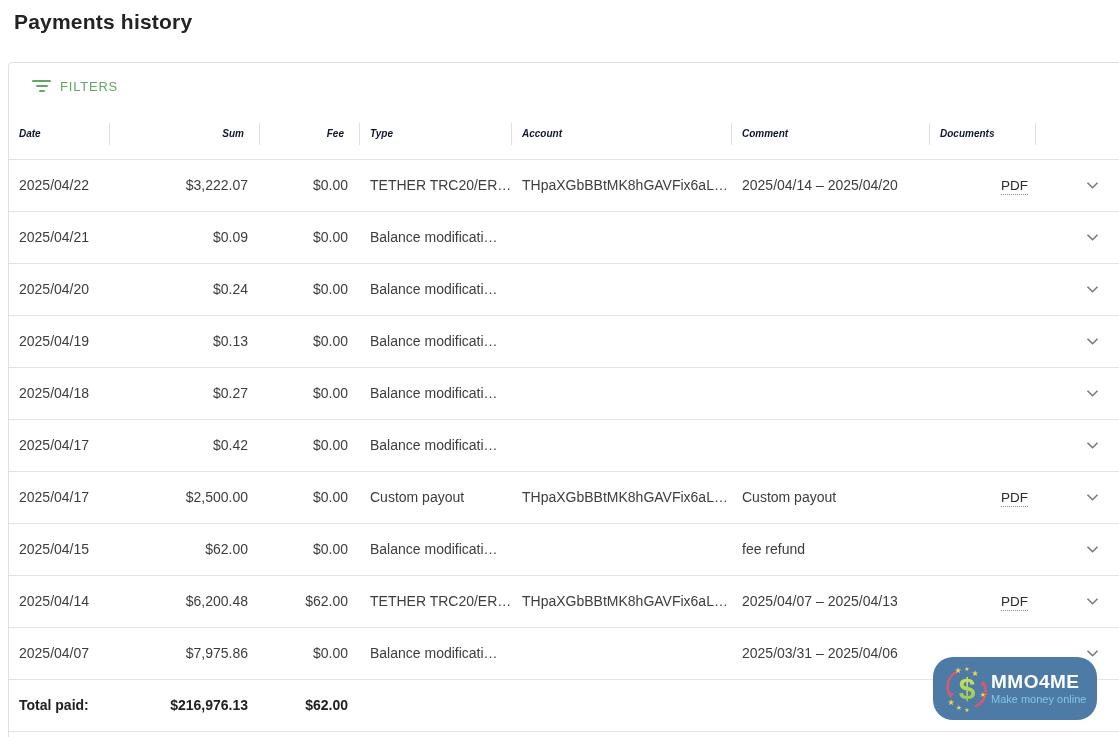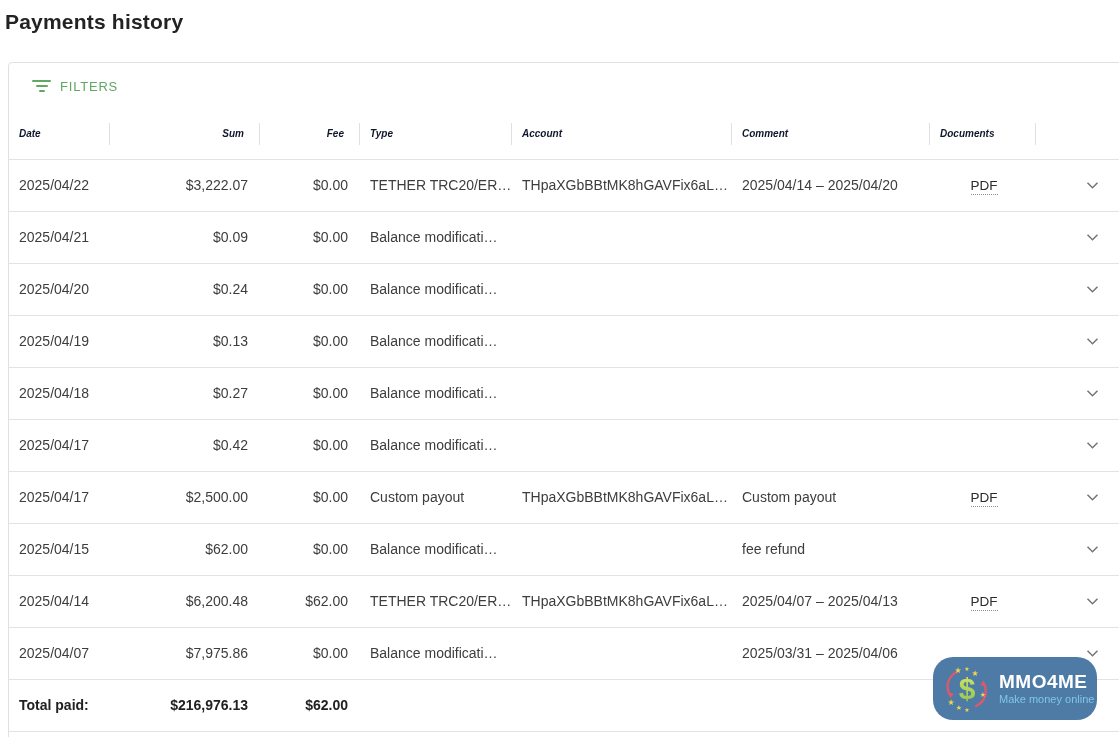--- a/index.html
+++ b/index.html
@@ -6,21 +6,21 @@
   html, body { width: 1119px; height: 737px; overflow: hidden; }
   body {
     position: relative;
     background: #ffffff;
     font-family: "Liberation Sans", sans-serif;
     color: #3d3d3d;
   }
 
   .page-title {
     position: absolute;
-    left: 5px;
+    left: 14px;
     top: 10px;
     font-size: 21px;
     font-weight: bold;
     color: #232323;
     letter-spacing: 0.2px;
   }
 
   .card {
     position: absolute;
     left: 8px;
@@ -107,21 +107,21 @@
     height: 52px;
     border-top: 1px solid #e3e3e3;
     font-size: 14px;
     color: #3d3d3d;
     padding: 0 8px 0 10px;
     white-space: nowrap;
     overflow: hidden;
     vertical-align: middle;
   }
   td.num { text-align: right; padding-right: 12px; }
-  td.docs { text-align: center; }
+  td.docs { text-align: right; }
   td.expand { text-align: center; }
 
   tfoot td {
     border-bottom: 1px solid #e3e3e3;
     font-weight: bold;
     color: #212121;
   }
 
   .pdf-link {
     font-size: 13.5px;
@@ -145,21 +145,21 @@
     top: 657px;
     width: 164px;
     height: 63px;
     background: #4e7ba6;
     border-radius: 20px;
     display: flex;
     align-items: center;
     padding-left: 10px;
     z-index: 10;
   }
-  .badge-text { margin-left: 8px; }
+  .badge-text { }
   .badge-name {
     color: #ffffff;
     font-size: 19px;
     font-weight: bold;
     letter-spacing: 0.5px;
     line-height: 1.05;
   }
   .badge-tagline {
     color: #7fc6e9;
     font-size: 11px;

